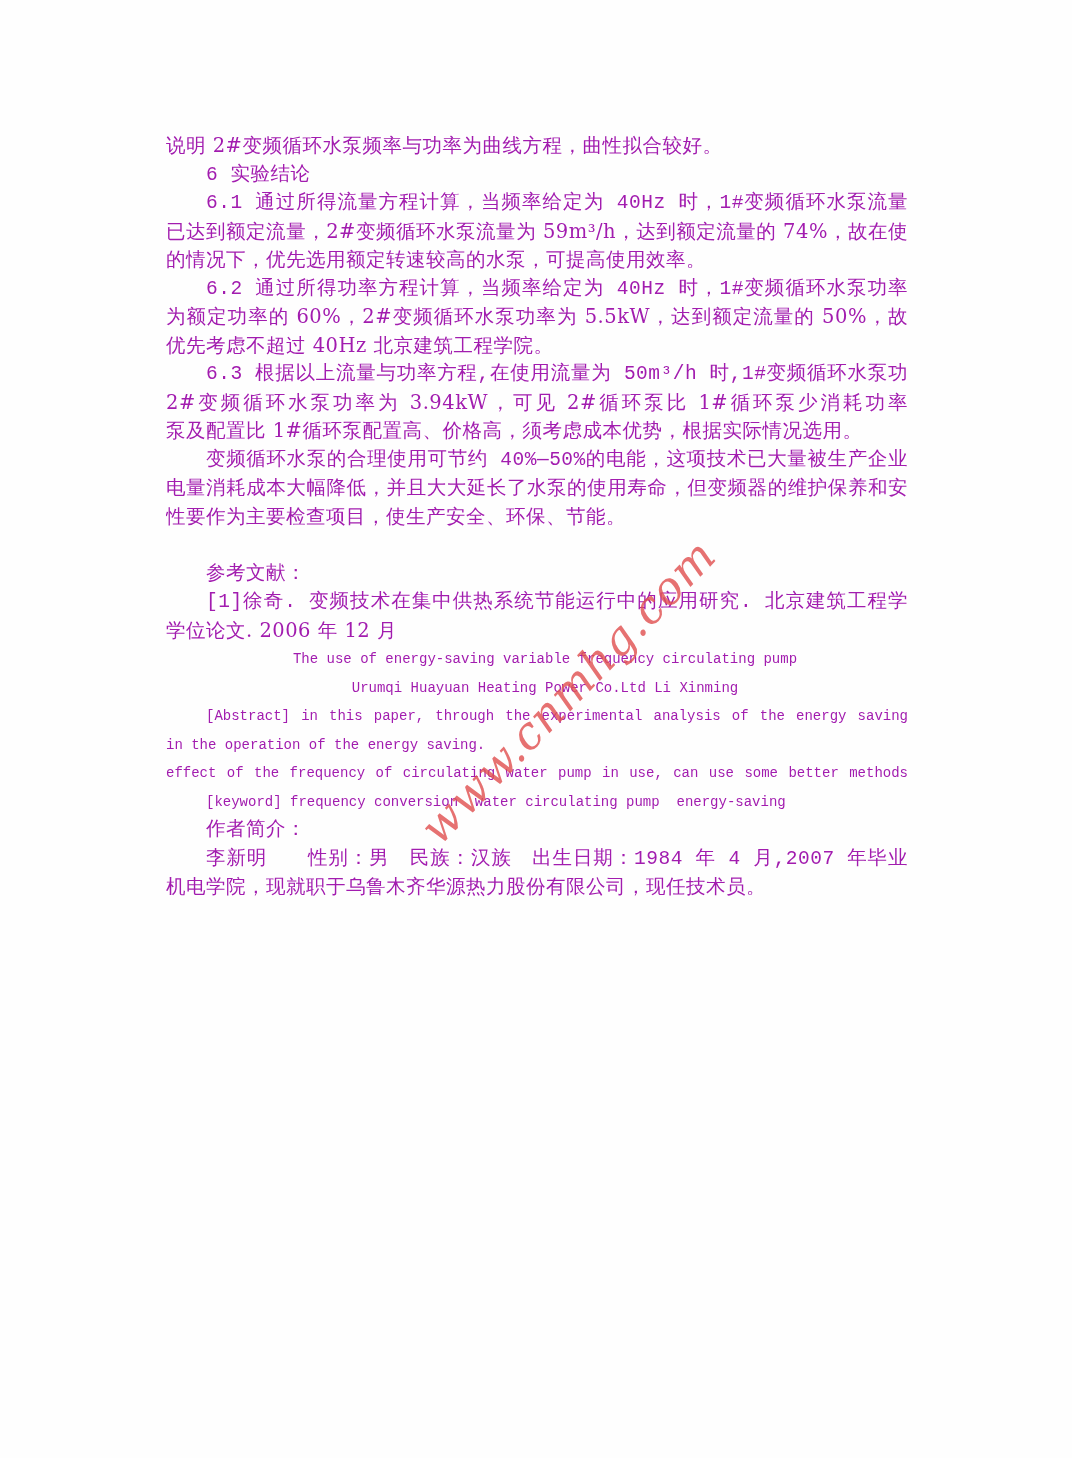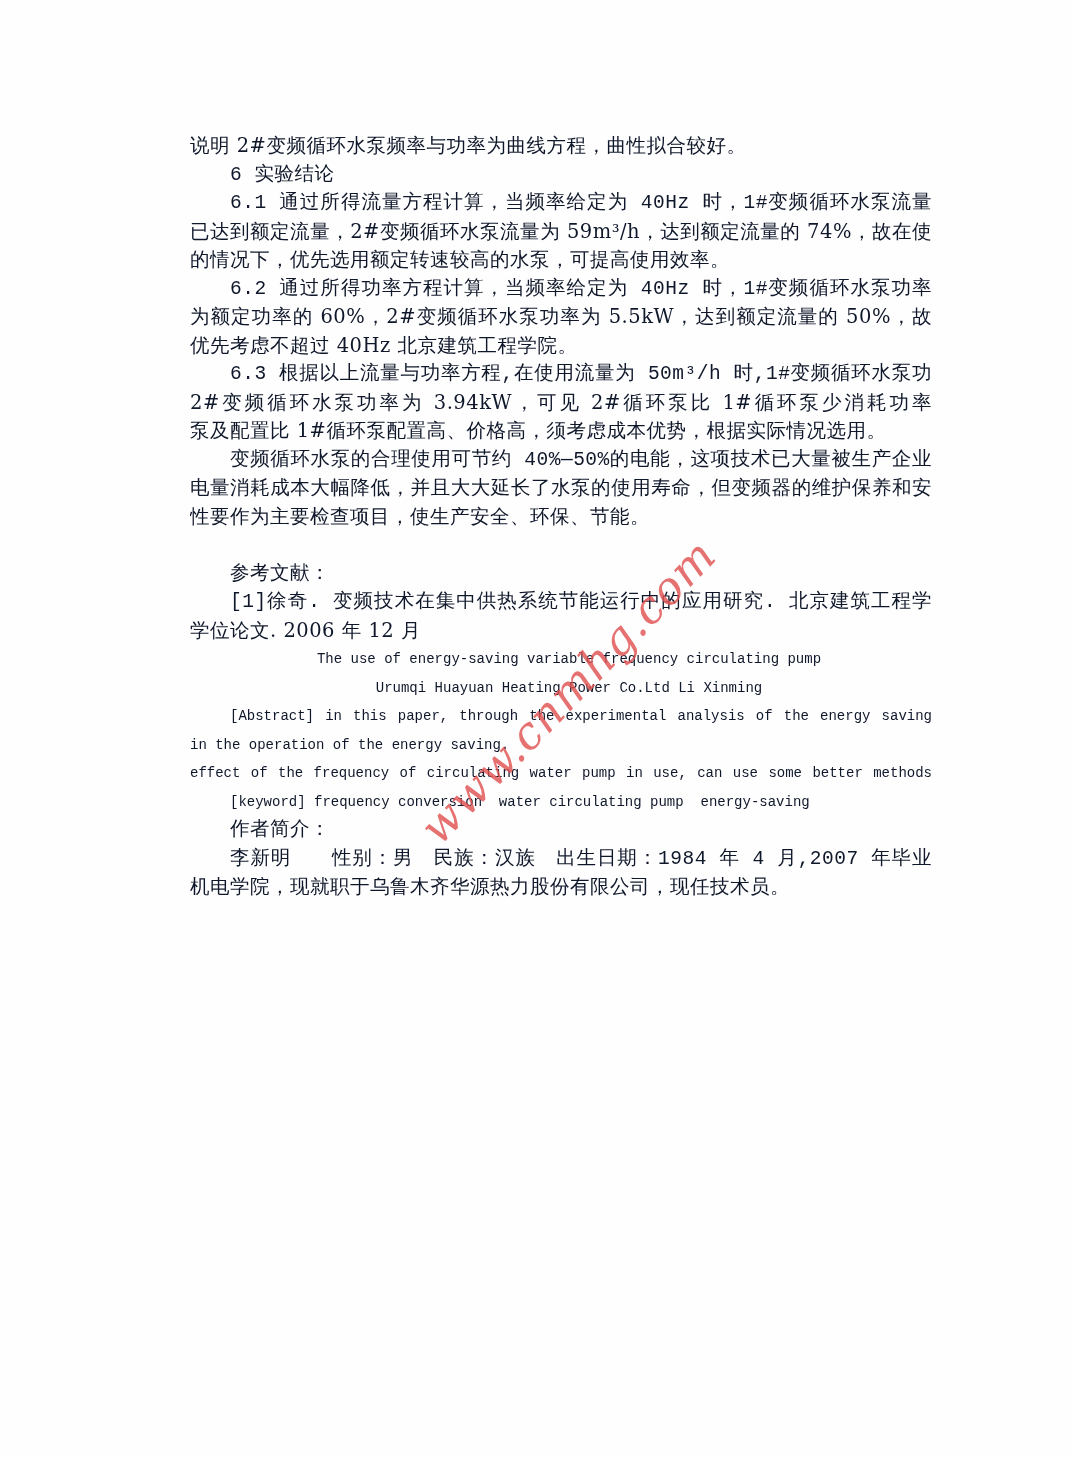--- a/index.html
+++ b/index.html
@@ -19,22 +19,21 @@
     left: 0; top: 0;
     width: 1072px;
     height: 1458px;
     background: #fefefe;
   }
   .page-text {
     position: absolute;
     left: 166px;
     top: 132px;
     width: 742px;
-    color: #0f172a;
-    margin-left: 24px;
+    color: #a21caf;
   }
   .line {
     font-size: 19.5px;
     line-height: 28.5px;
     height: 28.5px;
     overflow: hidden;
     white-space: pre-wrap;
     letter-spacing: 0.5px;
   }
   .indent { padding-left: 40px; font-family: Liberation Mono, monospace; }

